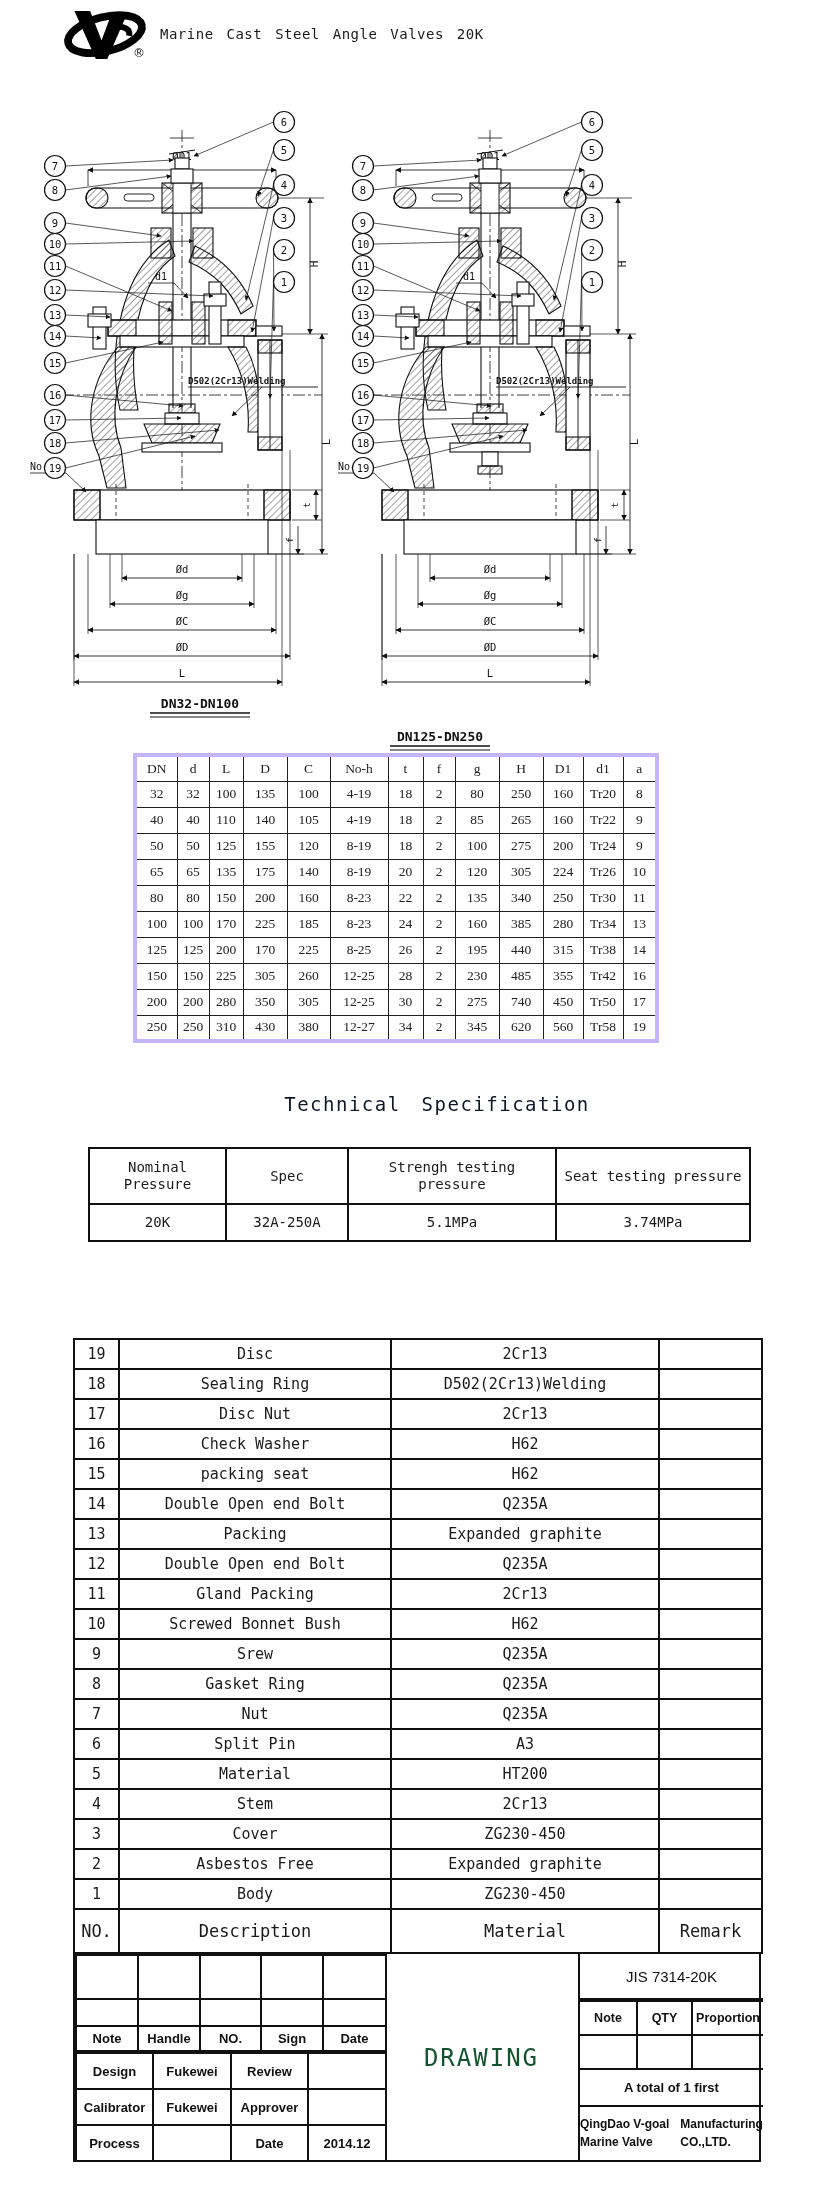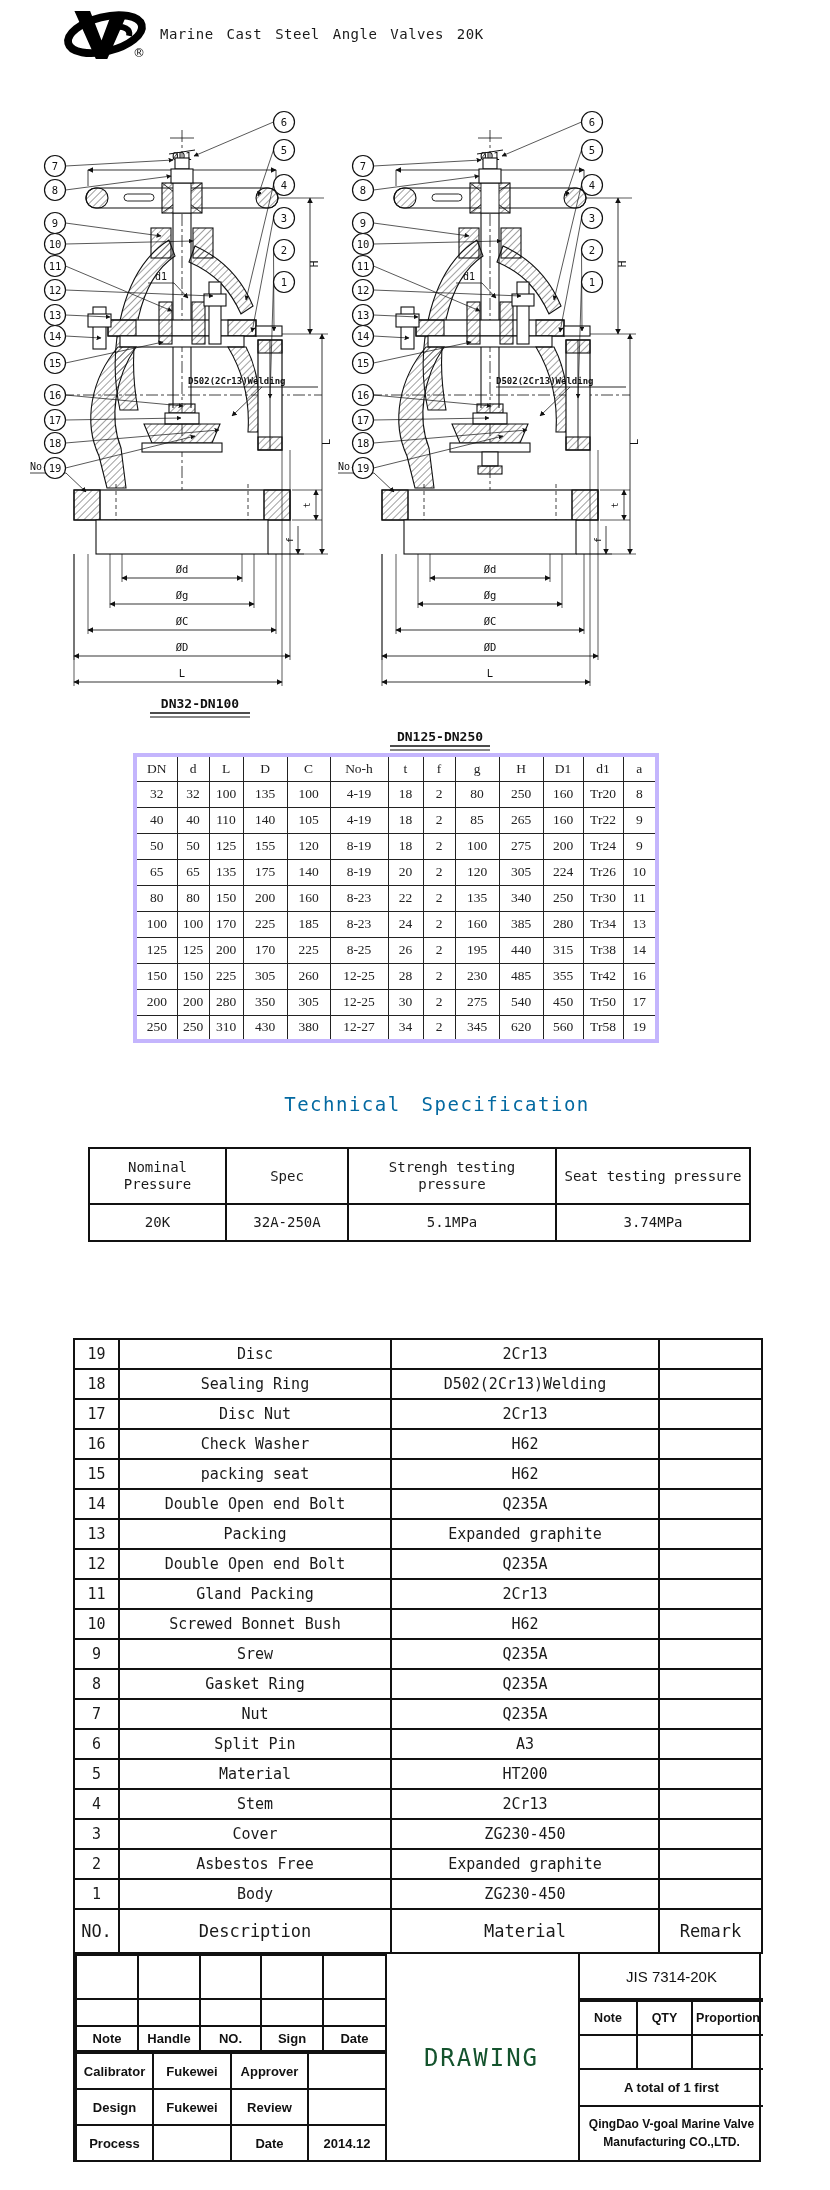--- a/index.html
+++ b/index.html
@@ -19,21 +19,21 @@
   #valve-right{left:330px;top:86px;width:310px;height:670px}
 
   
   #dim-table{position:absolute;left:133px;top:753px}
   .dimtab{border-collapse:collapse;table-layout:fixed;border:4px solid #c4b5fd;
           font-family:"Liberation Serif",serif;font-size:13.5px}
   .dimtab td{border:1px solid #222;text-align:center;height:26px;padding:0 1px;color:#222}
 
   
   .spec-title{position:absolute;left:222px;top:1093px;width:430px;text-align:center;
-              font-size:19px;letter-spacing:1.5px;word-spacing:8px;color:#0369a1}
+              font-size:19px;letter-spacing:1.5px;word-spacing:8px;color:#0f172a}
   .spec{position:absolute;left:88px;top:1147px;border-collapse:collapse;table-layout:fixed;
         font-size:14px;color:#1a1a1a}
   .spec td{border:2px solid #111;text-align:center;vertical-align:middle;line-height:1.2;padding:0 2px}
   .spec tr.h td{height:56px}
   .spec tr.v td{height:37px}
 
   
   #parts{position:absolute;left:73px;top:1338px}
   .parts{border-collapse:collapse;table-layout:fixed;font-size:15px;color:#1a1a1a}
   .parts td{border:2px solid #111;text-align:center;height:30px;white-space:nowrap;overflow:visible}
@@ -51,21 +51,21 @@
   .drawing-label{position:absolute;left:310px;top:90px;width:193px;text-align:center;
                  font-family:"DejaVu Sans Mono",monospace;font-size:24px;letter-spacing:2px;color:#14532d}
   .tb-right{position:absolute;left:505px;top:0;width:183px;height:100%}
   .jis{height:46px;border-bottom:2px solid #111;display:flex;align-items:center;justify-content:center;
        font-weight:normal;font-size:15px}
   .qty{border-collapse:collapse;table-layout:fixed;width:183px;font-size:12.5px;font-weight:bold}
   .qty td{border:2px solid #111;border-left:none;text-align:center;height:34px}
   .qty td:last-child{border-right:none}
   .total{height:37px;border-bottom:2px solid #111;display:flex;align-items:center;justify-content:center;
          font-weight:bold;font-size:13px}
-  .company{height:52px;display:flex;flex-direction:column;align-items:center;justify-content:center;
+  .company{height:52px;display:flex;align-items:center;justify-content:center;
            font-weight:bold;font-size:12px;line-height:1.5}
 </style>
 </head>
 <body>
 
 <div class="page">
 
   <svg class="logo" viewBox="0 0 100 62">
     <ellipse cx="50" cy="30" rx="44" ry="20" fill="none" stroke="#000" stroke-width="9" transform="rotate(-14 50 30)"></ellipse>
     <path d="M16,4 L32,4 L46,40 L58,8 L74,8 L52,58 L40,58 Z" fill="#000" stroke="#000" stroke-width="2"></path>
@@ -565,21 +565,21 @@
           <tr>
             <td>200</td>
             <td>200</td>
             <td>280</td>
             <td>350</td>
             <td>305</td>
             <td>12-25</td>
             <td>30</td>
             <td>2</td>
             <td>275</td>
-            <td>540</td>
+            <td>740</td>
             <td>450</td>
             <td>Tr50</td>
             <td>17</td>
           </tr>
           <tr>
             <td>250</td>
             <td>250</td>
             <td>310</td>
             <td>430</td>
             <td>380</td>
@@ -790,29 +790,29 @@
         </table>
         <table class="sg sg2">
           <colgroup>
             <col style="width:77px">
             <col style="width:78px">
             <col style="width:77px">
             <col style="width:78px">
           </colgroup>
           <tbody>
             <tr>
+              <td>Design</td>
+              <td>Fukewei</td>
+              <td>Review</td>
+              <td></td>
+            </tr>
+            <tr>
               <td>Calibrator</td>
               <td>Fukewei</td>
               <td>Approver</td>
-              <td></td>
-            </tr>
-            <tr>
-              <td>Design</td>
-              <td>Fukewei</td>
-              <td>Review</td>
               <td></td>
             </tr>
             <tr>
               <td>Process</td>
               <td></td>
               <td>Date</td>
               <td>2014.12</td>
             </tr>
           </tbody>
         </table>

